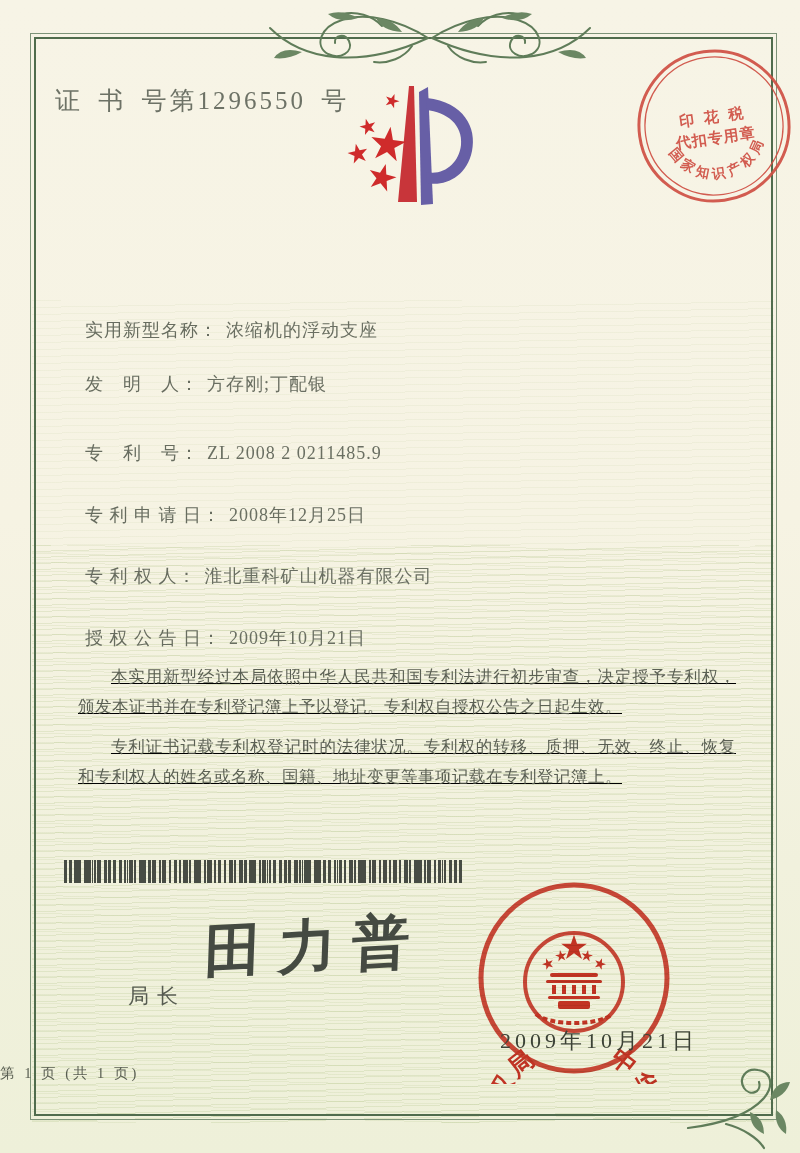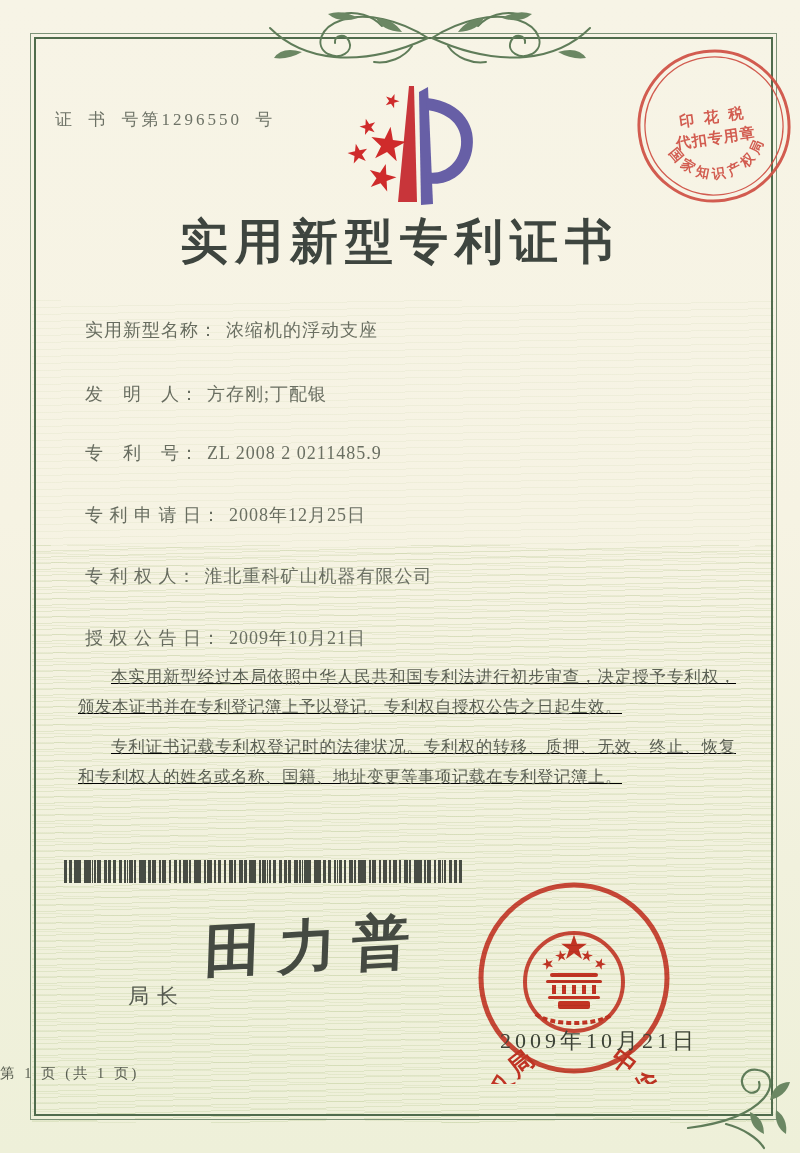--- a/index.html
+++ b/index.html
@@ -16,21 +16,21 @@
       repeating-linear-gradient(181.5deg, rgba(163,185,118,0.15) 0 1px, rgba(0,0,0,0) 1px 9px);
   }
   .waves-faint{
     position:absolute; left:32px; right:26px; top:300px; height:260px; z-index:0; pointer-events:none;
     background:repeating-linear-gradient(179deg, rgba(170,188,130,0.10) 0 1px, rgba(0,0,0,0) 1px 7px);
   }
   
   .frame-outer{position:absolute; left:30px; top:33px; width:745px; height:1085px; border:1px solid #7d9378; z-index:1; pointer-events:none;}
   .frame-inner{position:absolute; left:3px; top:3px; right:3px; bottom:3px; border:2.5px solid #506c4d;}
   .orn{position:absolute; z-index:2; pointer-events:none;}
-  .cert-no{position:absolute; left:55px; top:84px; z-index:3; font-size:17px; color:#6d7266; letter-spacing:3px; word-spacing:6px;margin-top:24px;}
+  .cert-no{position:absolute; left:55px; top:84px; z-index:3; font-size:25px; color:#6d7266; letter-spacing:3px; word-spacing:6px;}
   .logo{position:absolute; left:332px; top:84px; z-index:3;}
   .tax-stamp{position:absolute; left:634px; top:46px; z-index:6; transform:rotate(-8deg); opacity:.92;}
   .title{position:absolute; left:0; top:210px; width:100%; text-align:center; z-index:3;
     font-size:48px; font-weight:bold; color:#3e453f; letter-spacing:7px;}
   .fields{position:absolute; left:85px; top:318px; width:640px; z-index:3;}
   .field-row{position:absolute; left:0; font-size:18px; color:#676c5f; letter-spacing:1px; white-space:nowrap;text-align:right;}
   .field-row .val{margin-left:8px; color:#6a6f62;}
   .paras{position:absolute; left:78px; top:662px; width:658px; z-index:3;text-decoration:underline;}
   .paras p{margin:0 0 11px 0; font-size:16.5px; line-height:29.5px; color:#5b6054; text-align:justify; text-indent:2em; letter-spacing:.5px;}
   .barcode{position:absolute; left:64px; top:860px; width:398px; height:23px; z-index:3;
@@ -116,27 +116,26 @@
     <text class="stamp-arc" font-size="14" letter-spacing="2">
       <textPath href="#taxTop" startOffset="50%" text-anchor="middle">北京市海淀区地方税务局</textPath>
     </text>
     <text class="stamp-arc" font-size="13.5" letter-spacing="4">
       <textPath href="#taxBot" startOffset="50%" text-anchor="middle">国家知识产权局</textPath>
     </text>
     <text class="stamp-arc" x="80" y="76" text-anchor="middle" font-size="15" letter-spacing="3">印 花 税</text>
     <text class="stamp-arc" x="80" y="97" text-anchor="middle" font-size="15" letter-spacing="1">代扣专用章</text>
   </svg>
 
-  <div class="title">实用新型专利证书</div>
 
   <div class="fields">
     <div class="field-row" style="top:0px">
       <span>实用新型名称：</span><span class="val">浓缩机的浮动支座</span>
     </div>
-    <div class="field-row" style="top:64px">
+    <div class="field-row" style="top:54px">
       <span>发　明　人：</span><span class="val">方存刚;丁配银</span>
     </div>
     <div class="field-row" style="top:123px">
       <span>专　利　号：</span><span class="val">ZL 2008 2 0211485.9</span>
     </div>
     <div class="field-row" style="top:185px">
       <span>专 利 申 请 日：</span><span class="val">2008年12月25日</span>
     </div>
     <div class="field-row" style="top:246px">
       <span>专 利 权 人：</span><span class="val">淮北重科矿山机器有限公司</span>

